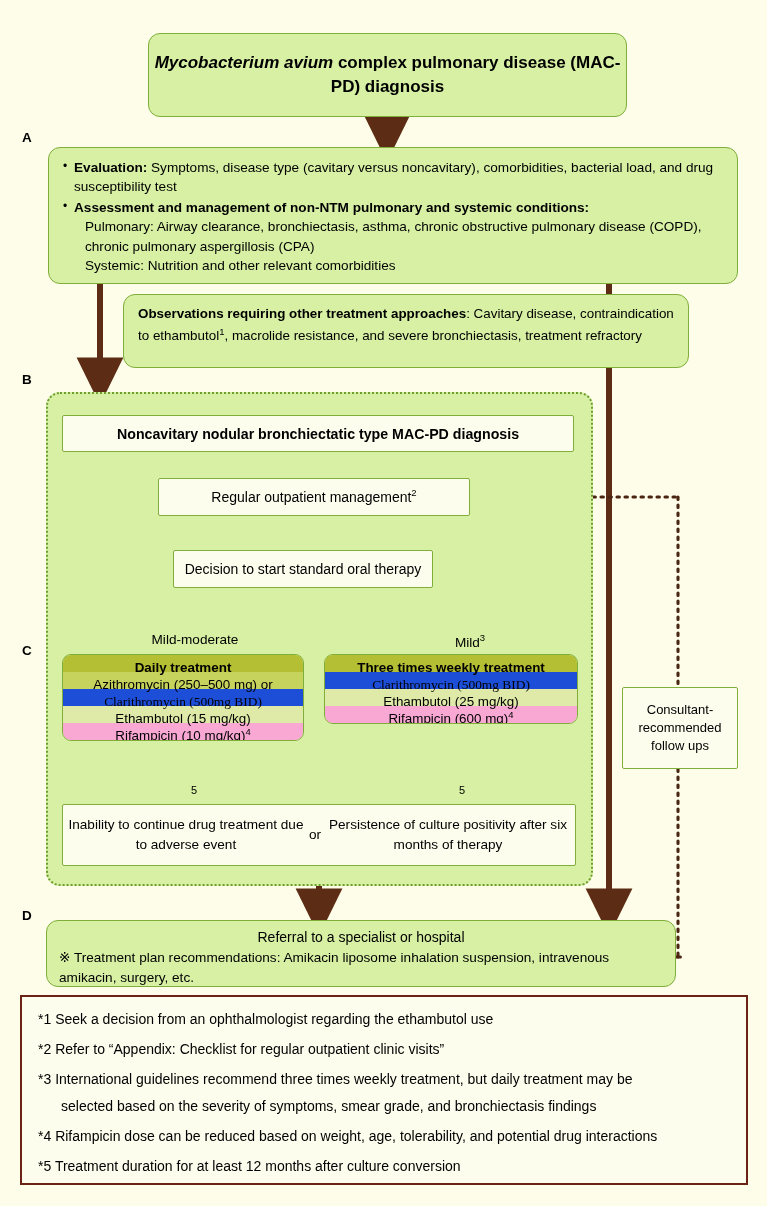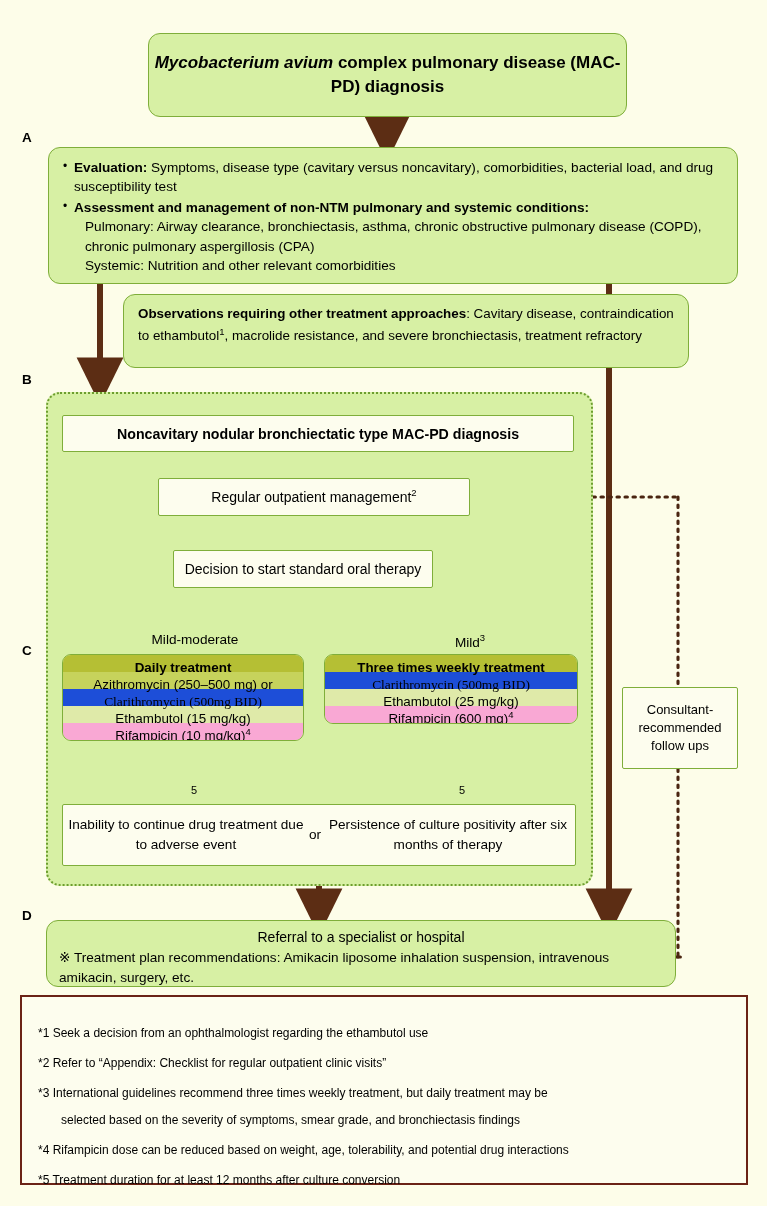--- a/index.html
+++ b/index.html
@@ -112,22 +112,22 @@
 
   .boxCons{
     left:622px;top:687px;width:116px;height:82px;
     display:flex;align-items:center;justify-content:center;text-align:center;
     font-size:13px;line-height:18px;
   }
 
   .footnotes{
     position:absolute;left:20px;top:995px;width:728px;height:190px;
     border:2px solid #6b2316;background:#fdfdee;box-sizing:border-box;
-    padding:27px 16px 0 16px;z-index:2;
-    font-size:12px;line-height:19px;
+    padding:13px 16px 0 16px;z-index:2;
+    font-size:14px;line-height:19px;
   }
   .fn{margin-bottom:11px;}
   .fn .cont{display:block;padding-left:23px;margin-top:8px;}
 </style>
 </head>
 <body>
 
 <div class="stage">
 
   <svg id="svg-layer" viewBox="0 0 767 1206">

